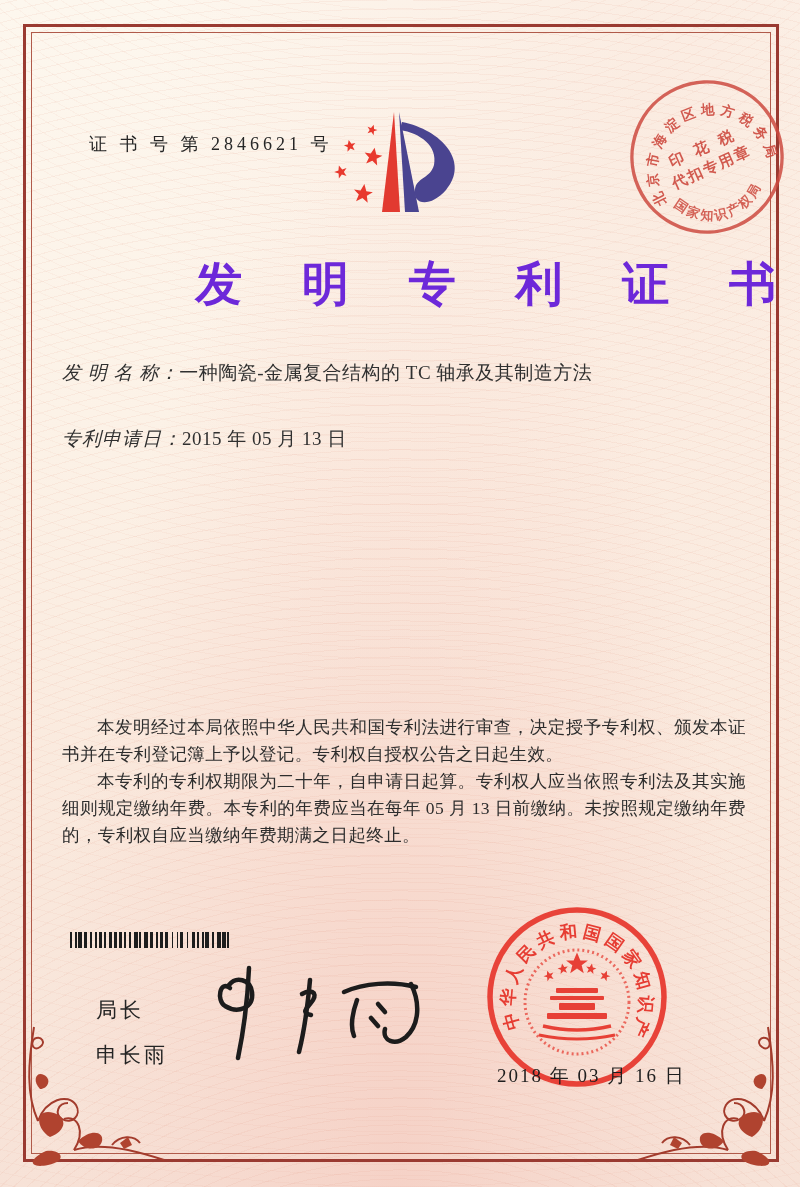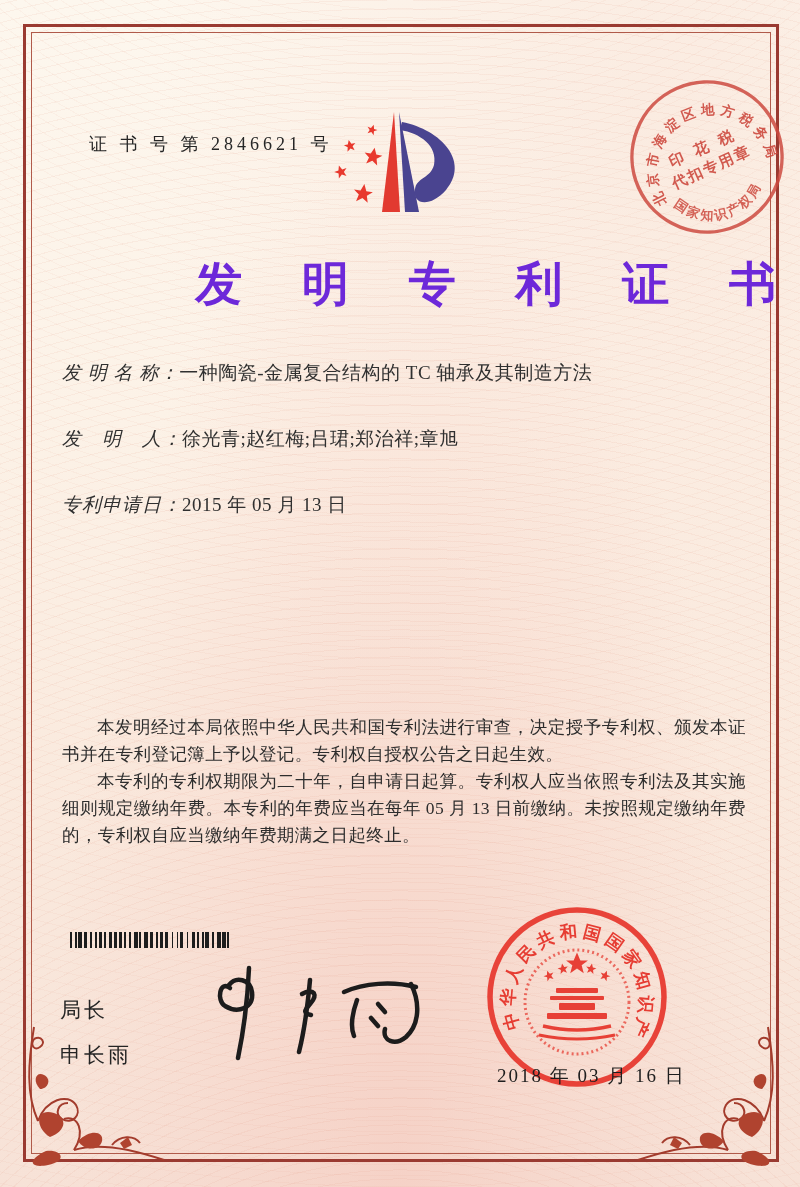--- a/index.html
+++ b/index.html
@@ -46,21 +46,21 @@
     text-align:justify;color:#2d2d2d;letter-spacing:0.4px;}
 
   .barcode{position:absolute;left:70px;top:932px;width:224px;height:16px;z-index:3;
     display:flex;align-items:stretch;overflow:hidden;}
   .barcode .bar{height:100%;}
   .barcode .b{background:#1d1d1d;}
   .barcode .g{background:transparent;}
 
   .signer{position:absolute;left:60px;top:996px;z-index:3;font-size:21px;
     font-family:"Liberation Sans","DejaVu Sans",sans-serif;color:#242424;}
-  .signer div{margin-bottom:17px;letter-spacing:3px;}
+  .signer div{margin-bottom:17px;letter-spacing:3px;margin-left:36px;}
 
   .signature{position:absolute;left:192px;top:962px;z-index:4;}
 
   .main-seal{position:absolute;left:486px;top:906px;z-index:4;}
   .seal-date{position:absolute;left:497px;top:1063px;z-index:5;
     font-size:19px;letter-spacing:2px;color:#1e1e1e;}
 
   .tax-seal{position:absolute;left:626px;top:76px;z-index:4;transform:rotate(-24deg);}
 </style>
 </head>
@@ -121,23 +121,20 @@
   <polygon fill="#e23a30" points="74,28 62,128 80,128"></polygon>
   <polygon fill="#4a4490" points="79,28 85,128 99,128"></polygon>
   <path fill="#4a4490" d="M82,38 C122,46 150,78 126,106 C110,124 92,121 95,105 C97,93 110,95 114,81 C118,62 100,49 80,46 Z"></path>
 </svg>
 
 <div class="cert-title">发 明 专 利 证 书</div>
 
 <div class="fields">
   <div class="field-row">
     <span class="field-label">发 明 名 称：</span><span class="field-value">一种陶瓷-金属复合结构的 TC 轴承及其制造方法</span>
-  </div>
-  <div class="field-row">
-    <span class="field-label">发　明　人：</span><span class="field-value">徐光青;赵红梅;吕珺;郑治祥;章旭</span>
   </div>
   <div class="field-row">
     <span class="field-label">专利申请日：</span><span class="field-value">2015 年 05 月 13 日</span>
   </div>
 </div>
 
 <div class="paragraphs">
   <p>本发明经过本局依照中华人民共和国专利法进行审查，决定授予专利权、颁发本证书并在专利登记簿上予以登记。专利权自授权公告之日起生效。</p>
   <p>本专利的专利权期限为二十年，自申请日起算。专利权人应当依照专利法及其实施细则规定缴纳年费。本专利的年费应当在每年 05 月 13 日前缴纳。未按照规定缴纳年费的，专利权自应当缴纳年费期满之日起终止。</p>
 </div>

